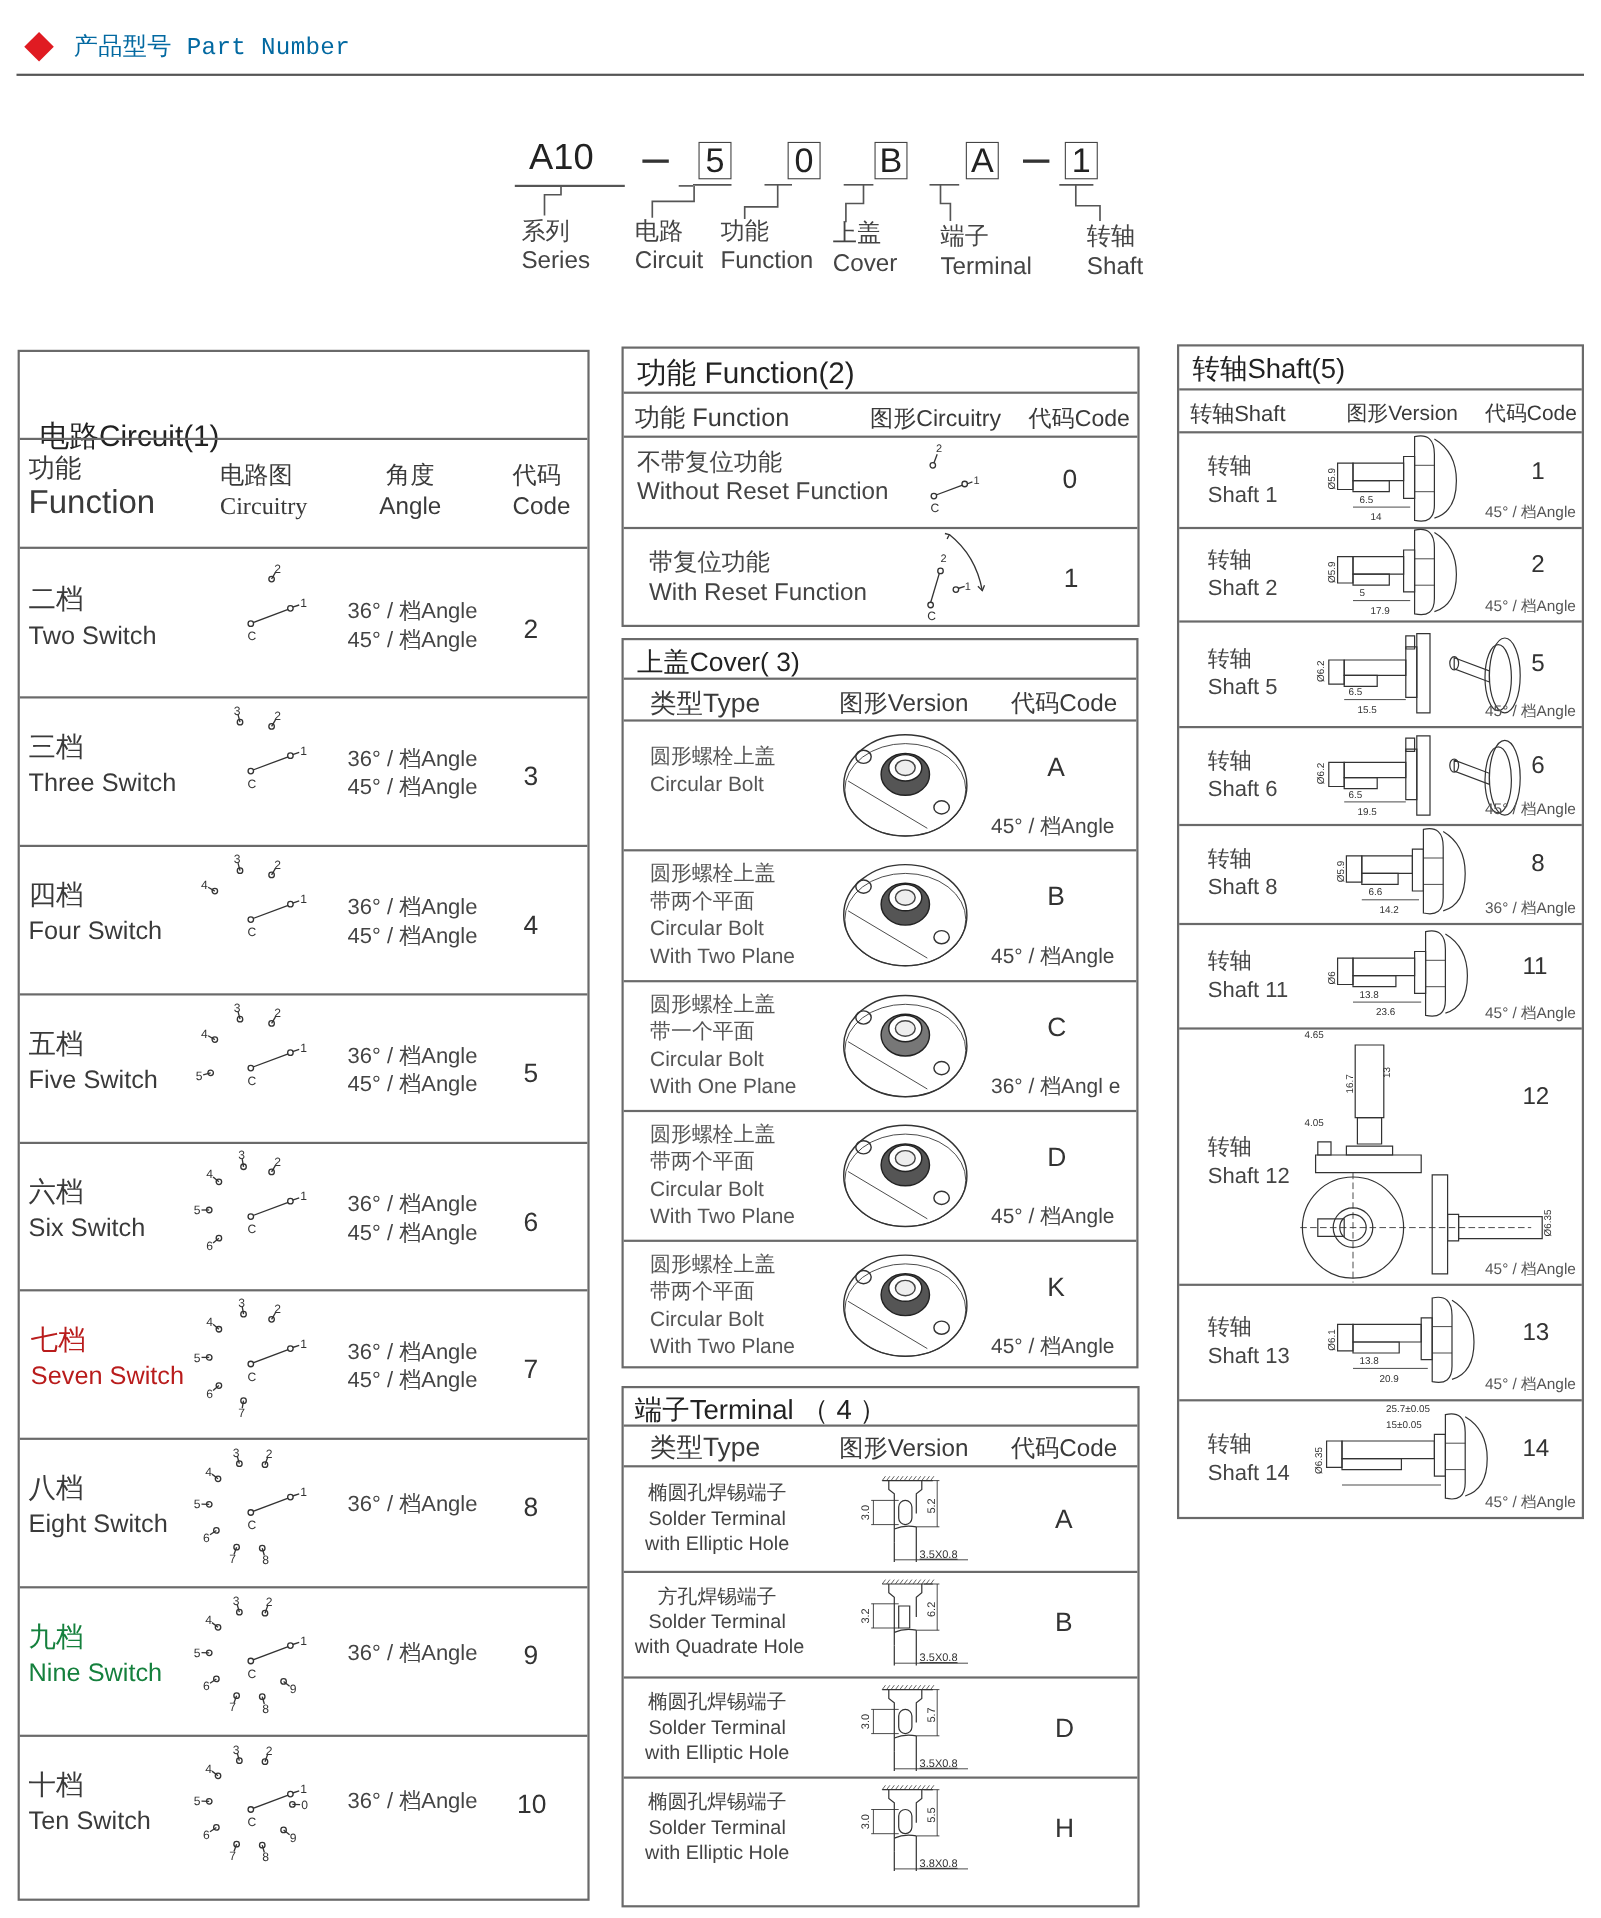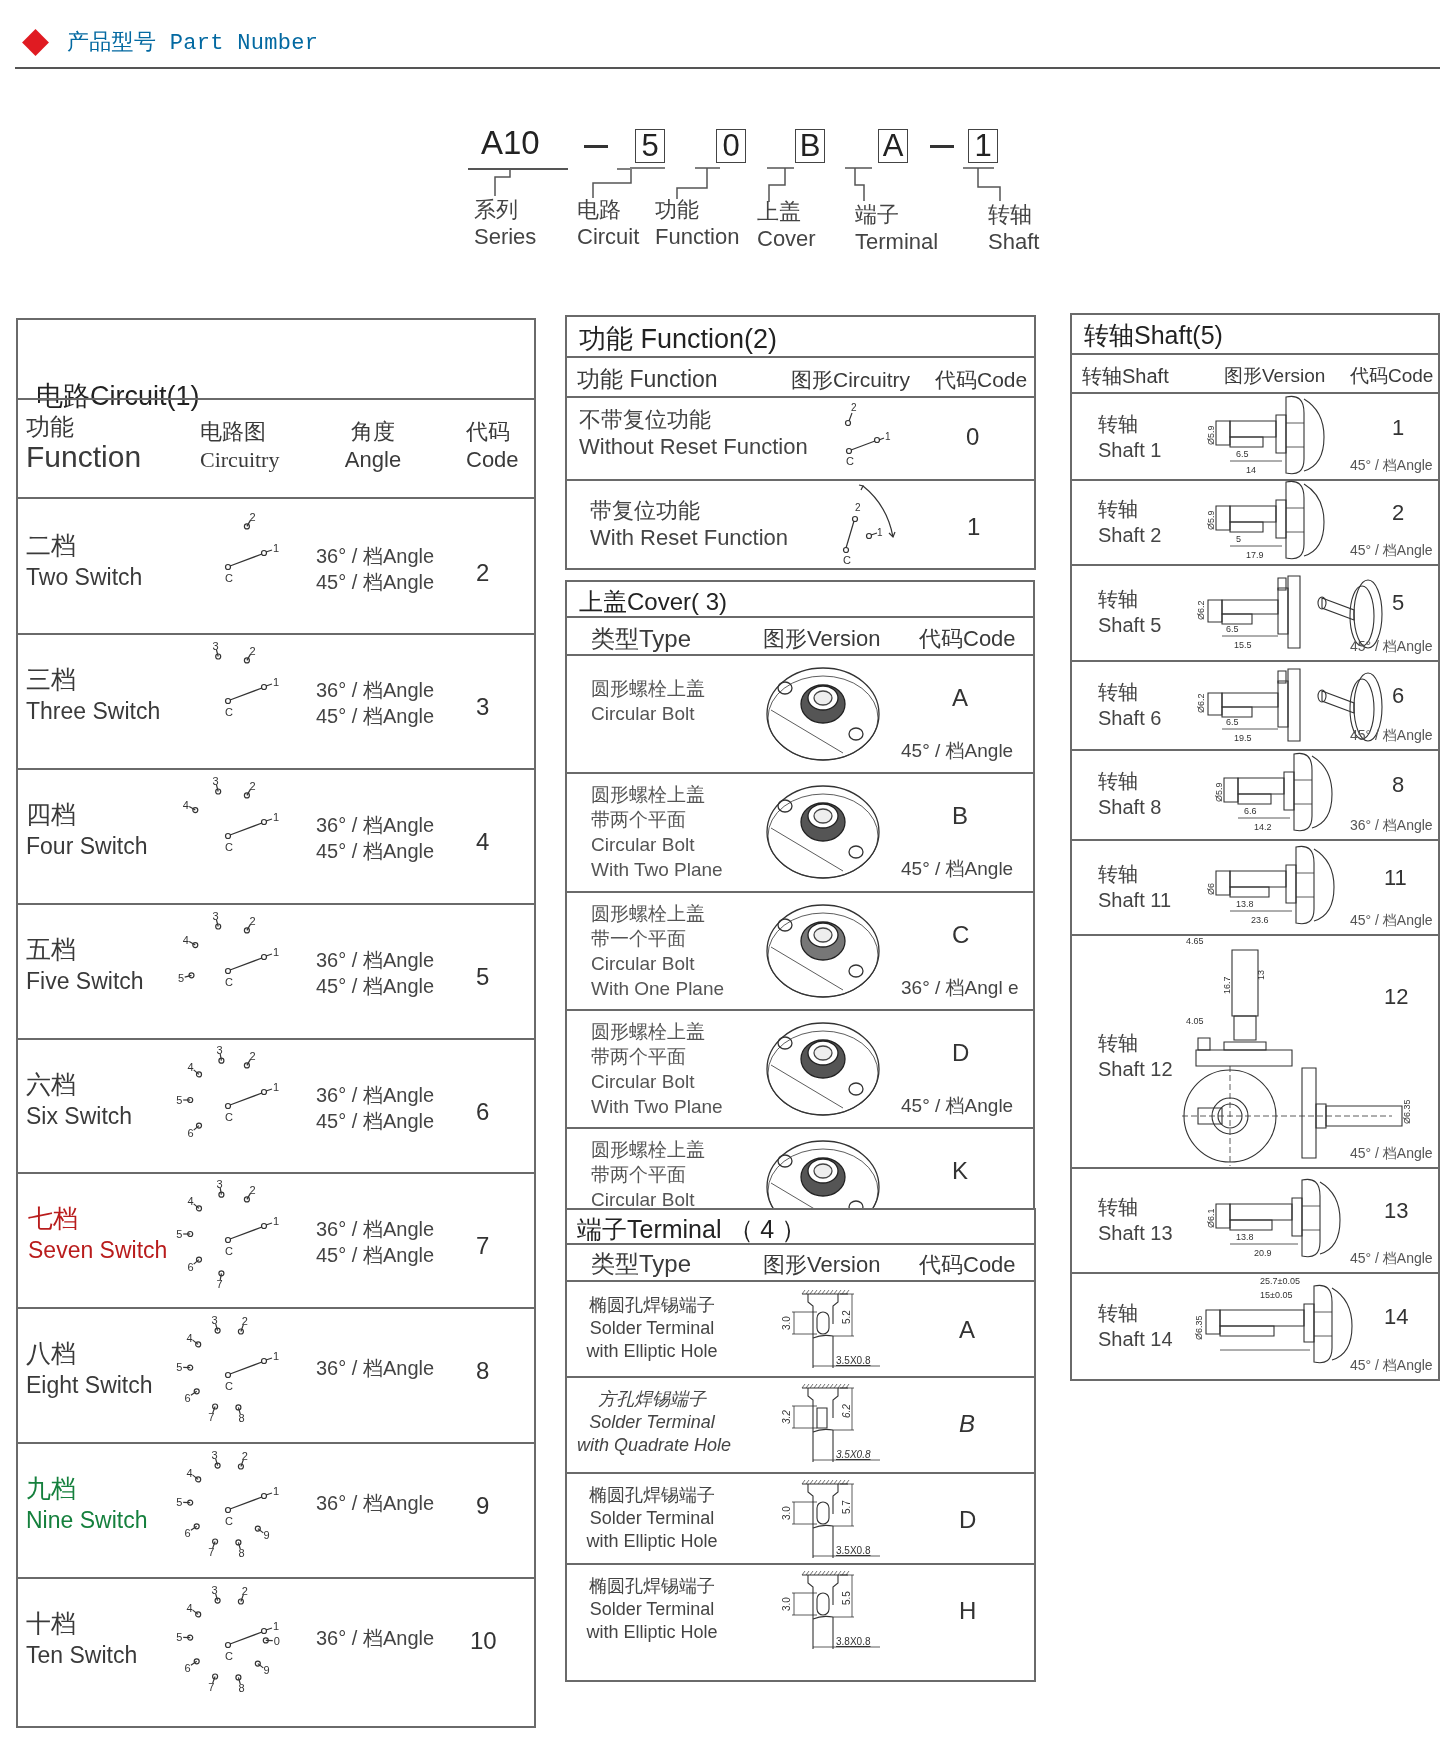--- a/index.html
+++ b/index.html
@@ -620,21 +620,21 @@
           <ellipse cx="62" cy="44" rx="22" ry="19" fill="#555" stroke="#222"></ellipse>
           <ellipse cx="62" cy="38" rx="15" ry="12" fill="#fff" stroke="#222"></ellipse>
           <ellipse cx="62" cy="38" rx="9" ry="7" fill="#eee" stroke="#444"></ellipse>
         </g>
       </svg>
       <div class="cell-text codeval" style="left: 385px; top: 28px;">K</div>
       <div class="cell-text" style="left: 334px; top: 82px; font-size: 19px; color: rgb(68, 68, 68);">45°  / 档Angle</div>
     </div>
   </div>
 
-<div class="tbl" style="left:565px;top:1208px;width:471px;height:474px;">
+<div class="tbl" style="left:565px;top:1260px;width:471px;height:474px;">
   <div class="cell-text ttl" style="left:10px;top:3px;font-size:25px;">端子Terminal （ 4 ）</div>
   <div class="hline" style="top:33px;"></div>
   <div class="cell-text hdr" style="left:24px;top:38px;font-size:24px;">类型Type</div>
   <div class="cell-text hdr" style="left:196px;top:40px;font-size:22px;">图形Version</div>
   <div class="cell-text hdr" style="left:352px;top:40px;font-size:22px;">代码Code</div>
   <div class="hline" style="top:70px;"></div>
   <div id="terminal-rows"></div>
 <div style="position: absolute; left: 0px; right: 0px; top: 72px; height: 94px;">
       <div class="cell-text" style="left: 10px; top: 12px; width: 150px; text-align: center; font-size: 18px; line-height: 23px; color: rgb(68, 68, 68);">
         <div>椭圆孔焊锡端子</div>
@@ -669,21 +669,21 @@
           <line x1="61" y1="52" x2="82" y2="52" stroke-width="0.8"></line>
           <line x1="41" y1="82" x2="108" y2="82" stroke-width="0.8"></line>
         </g>
         <text x="-46" y="18" font-size="10" fill="#333" stroke="none" transform="rotate(-90)">3.0</text>
         <text x="-40" y="78" font-size="10" fill="#333" stroke="none" transform="rotate(-90)">5.2</text>
         <text x="64" y="80" font-size="10" fill="#333" stroke="none" text-decoration="underline">3.5X0.8</text>
       </svg>
       <div class="cell-text codeval" style="left: 392px; top: 34px;">A</div>
     </div>
     <div class="hline" style="top: 166px;"></div>
-    <div style="position: absolute; left: 0px; right: 0px; top: 166px; height: 88px; font-style: italic;">
+    <div style="position: absolute; left: 0px; right: 0px; top: 166px; height: 88px;">
       <div class="cell-text" style="left: 10px; top: 12px; width: 150px; text-align: center; font-size: 18px; line-height: 23px; color: rgb(68, 68, 68);">
         <div>方孔焊锡端子</div>
         <div>Solder Terminal</div>
         <div>with Quadrate Hole</div>
       </div>
       <svg width="150" height="90" style="position: absolute; left: 205px; top: 2px;">
         <g stroke="#333" stroke-width="1.1" fill="none">
           <line x1="30" y1="10" x2="76" y2="10"></line>
           <line x1="30" y1="10" x2="33" y2="6" stroke-width="0.7"></line>
           <line x1="34" y1="10" x2="37" y2="6" stroke-width="0.7"></line>

